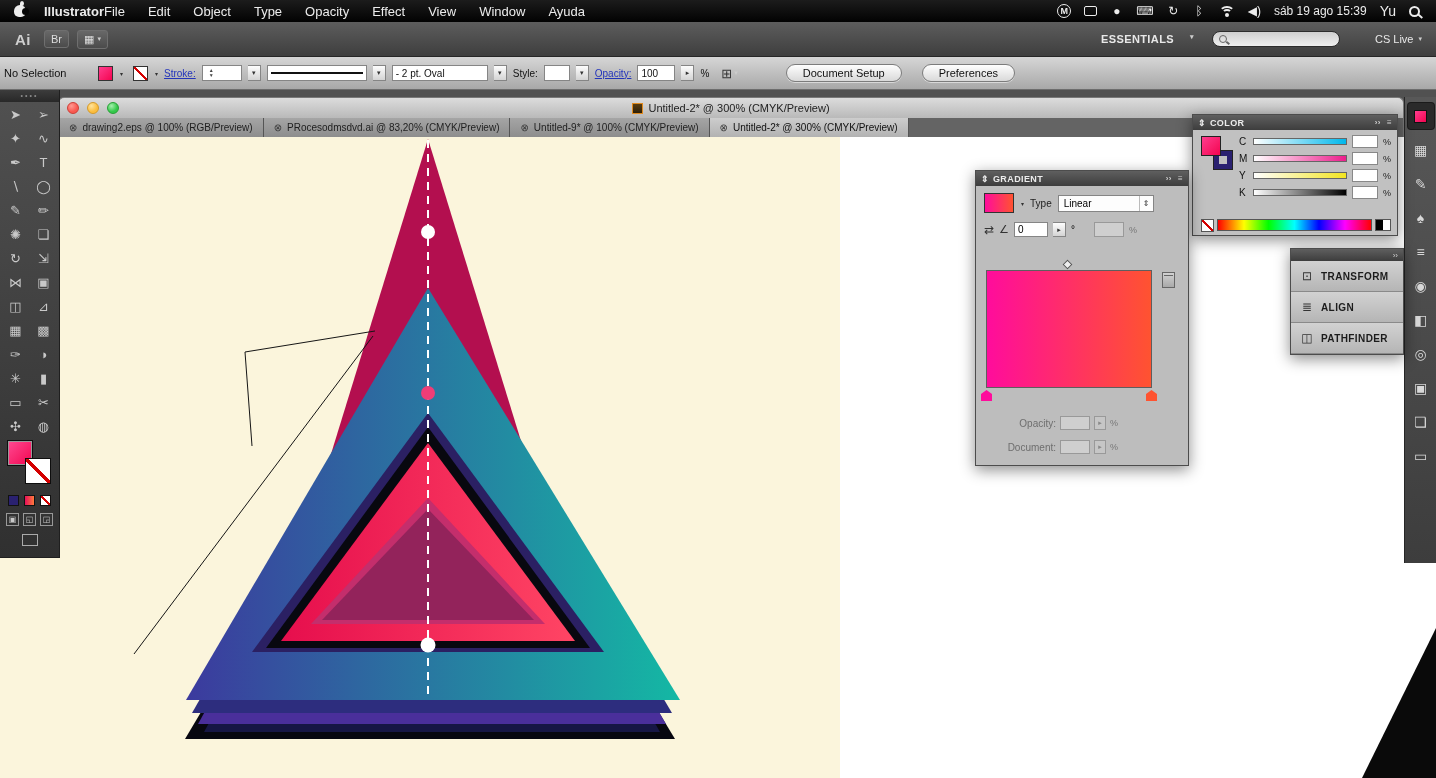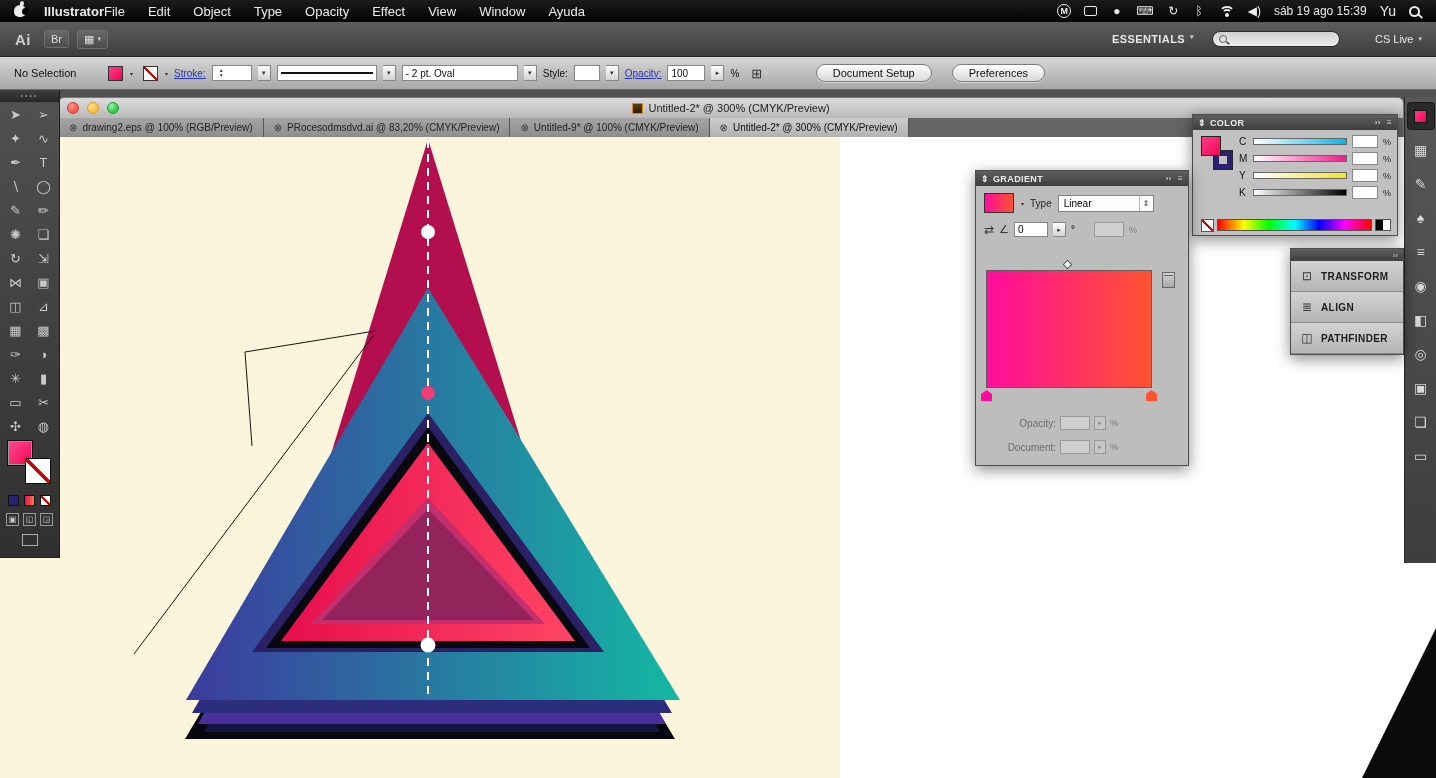--- a/index.html
+++ b/index.html
@@ -32,31 +32,31 @@
   .spot::after{content:"";position:absolute;width:6px;height:2px;background:#ececec;right:-5px;bottom:-2px;transform:rotate(40deg)}
   
   .app-bar{position:absolute;left:0;top:22px;width:100%;height:35px;background:linear-gradient(#5d5d5d,#3e3e3e);
     border-bottom:1px solid #262626;display:flex;align-items:center;z-index:50;color:#d6d6d6}
   .ai-logo{width:30px;height:26px;margin:0 6px 0 8px;display:flex;align-items:center;justify-content:center;
     color:#cfcfcf;font-weight:bold;font-size:15px;letter-spacing:.5px}
   .bar-btn{border:1px solid #6f6f6f;background:linear-gradient(#686868,#4b4b4b);color:#ddd;font-size:11px;
     padding:2px 6px;border-radius:3px;margin-right:8px;display:inline-flex;align-items:center;gap:3px}
   .dd8{font-size:7px;color:#ccc}
   .app-bar-right{margin-left:auto;display:flex;align-items:center;gap:18px;padding-right:14px}
-  .workspace-switch{color:#e8e8e8;font-size:11px;font-weight:bold;letter-spacing:.4px;display:inline-flex;gap:5px;}
+  .workspace-switch{color:#e8e8e8;font-size:11px;font-weight:bold;letter-spacing:.4px;display:inline-flex;gap:16px;}
   .search-pill{width:128px;height:16px;border-radius:9px;background:linear-gradient(#cfcfcf,#efefef);
     border:1px solid #2c2c2c;display:flex;align-items:center;padding:0 6px;gap:4px}
   .spot-dark{width:8px;height:8px;border:1.5px solid #666;border-radius:50%;position:relative;flex:none}
   .spot-dark::after{content:"";position:absolute;width:4px;height:1.5px;background:#666;right:-4px;bottom:-1px;transform:rotate(40deg)}
   .search-input{border:none;background:transparent;outline:none;font-size:10px;width:100%;font-family:"Liberation Sans",sans-serif}
   .cs-live{color:#e8e8e8;font-size:11px;display:inline-flex;align-items:center;gap:5px}
   .csball{width:12px;height:12px;border-radius:50%;background:radial-gradient(circle at 35% 30%,#aederff,#3f93e0 55%,#0c4fa8)}
   
   .control-bar{position:absolute;left:0;top:57px;width:100%;height:33px;background:linear-gradient(#d6d6d6,#a8a8a8);
-    border-bottom:1px solid #6d6d6d;display:flex;align-items:center;font-size:11px;color:#111;gap:6px;padding-left:14px;z-index:50}
+    border-bottom:1px solid #6d6d6d;display:flex;align-items:center;font-size:11px;color:#111;gap:6px;padding-left:4px;z-index:50}
   .sel-status{width:88px;font-size:11px}
   .cb-fill{width:15px;height:15px;background:linear-gradient(135deg,#ff3d8e,#f40550);border:1px solid #333;display:inline-block}
   .cb-stroke{width:15px;height:15px;background:#fff;border:1px solid #333;display:inline-block;margin-left:4px;
     background-image:linear-gradient(45deg,transparent 43%,#d40000 43%,#d40000 57%,transparent 57%)}
   .dd6{font-size:6px;color:#333;margin-left:1px}
   .link{color:#2334bb;text-decoration:underline;font-size:10px;cursor:pointer}
   .field{background:#fff;border:1px solid #858585;height:16px;display:inline-flex;align-items:center;font-size:10px;padding:0 3px;position:relative}
   .spin{display:inline-flex;flex-direction:column;font-size:5px;line-height:5px;color:#444;margin-left:3px}
   .ddbtn{width:13px;height:16px;background:linear-gradient(#fdfdfd,#d4d4d4);border:1px solid #858585;border-left:none;
     display:inline-flex;align-items:center;justify-content:center;font-size:7px;color:#333}
@@ -262,21 +262,21 @@
         <span class="spin">
           <span>▲</span>
           <span>▼</span>
         </span>
     </span>
       <span class="ddbtn">▾</span>
     <span class="field" style="width:100px">
         <span class="bline"></span>
       </span>
       <span class="ddbtn">▾</span>
-    <span class="field" style="width:116px">
+    <span class="field" style="width:96px">
         <span>- 2 pt. Oval</span>
       </span>
       <span class="ddbtn">▾</span>
     <span style="font-size:10px">Style:</span>
     <span class="field" style="width:26px"></span>
       <span class="ddbtn">▾</span>
     <span class="link">Opacity:</span>
     <span class="field" style="width:38px">
         <span>100</span>
       </span>

